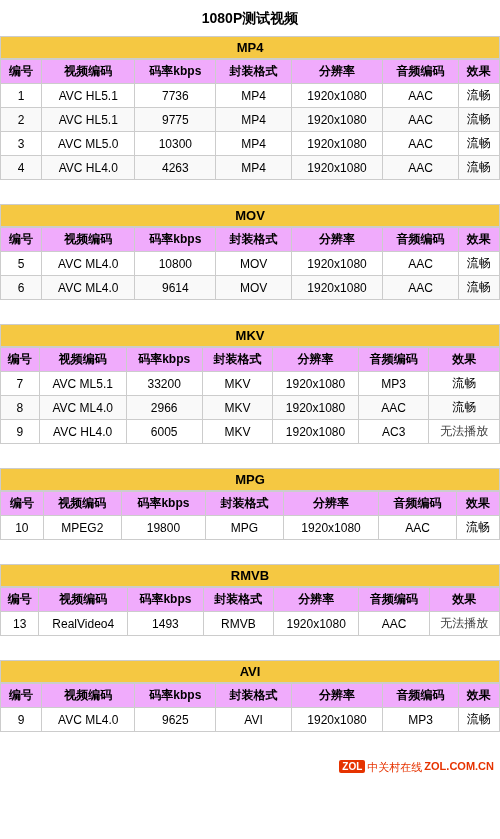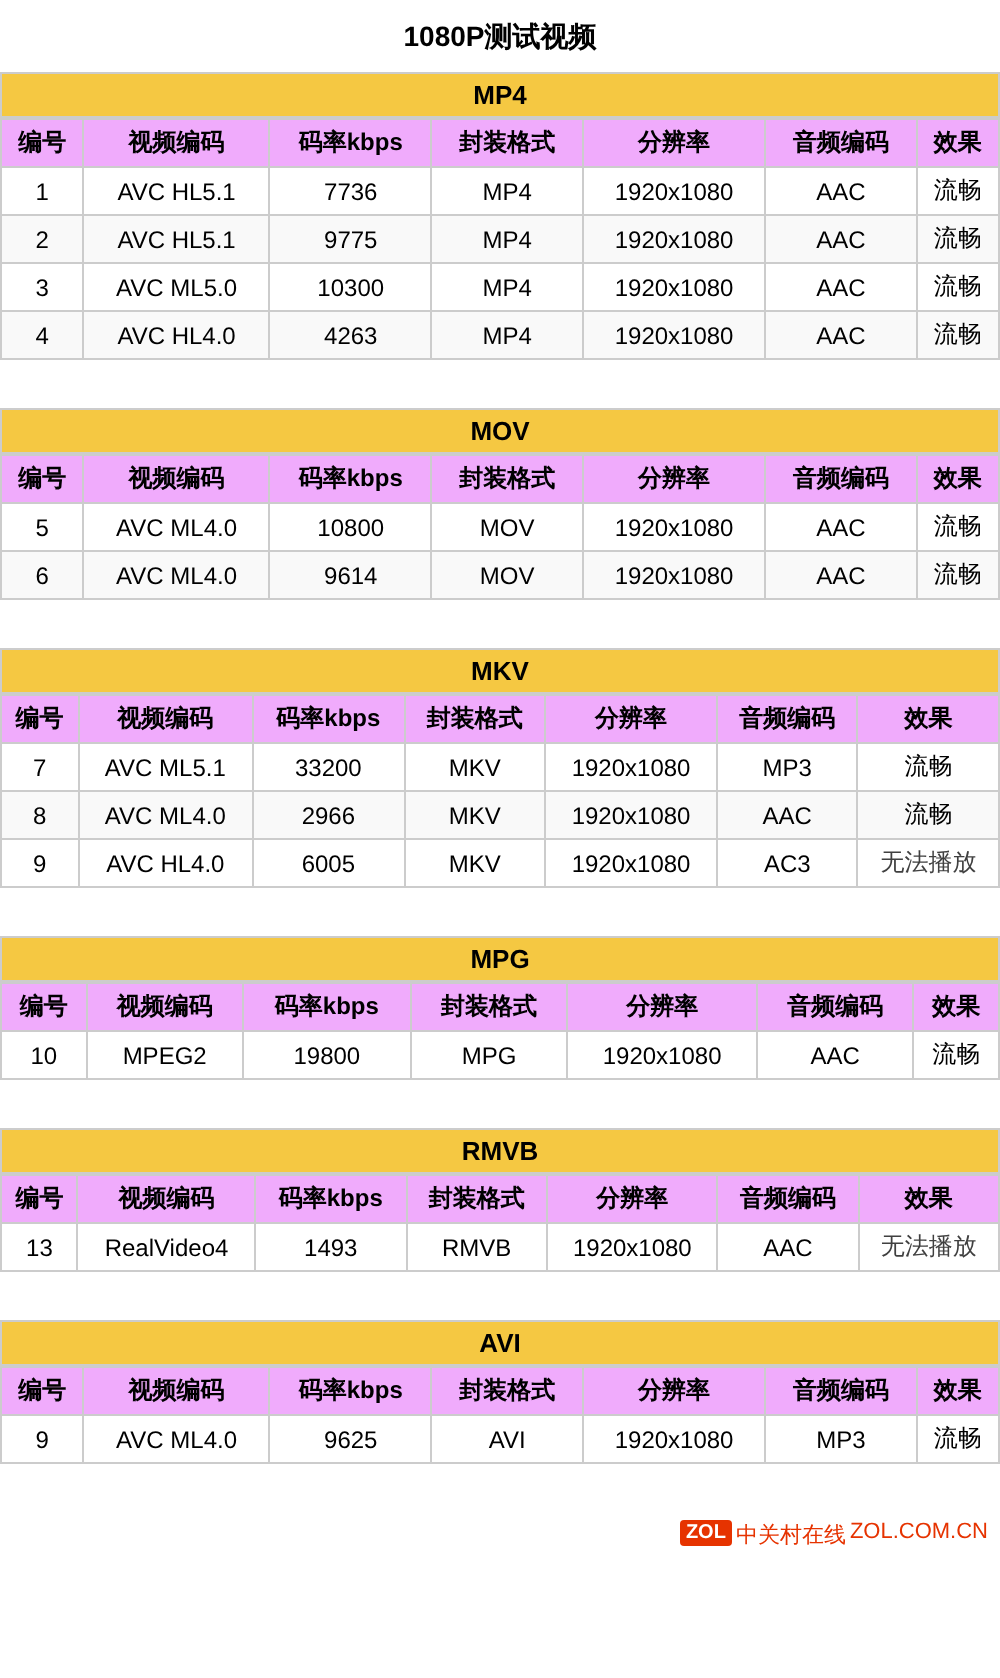--- a/index.html
+++ b/index.html
@@ -294,15 +294,15 @@
           </tr>
         </tbody>
       </table>
     </div>
   </div>
 
 <div class="watermark">
   <span class="watermark-inner">
     <span class="zol-logo">ZOL</span>
     <span>中关村在线</span>
-    <span style="color:#e63300;font-weight:normal;">ZOL.COM.CN</span>
+    <span style="color:#e63300;font-weight:bold;">ZOL.COM.CN</span>
   </span>
 </div>
 
 </body></html>

